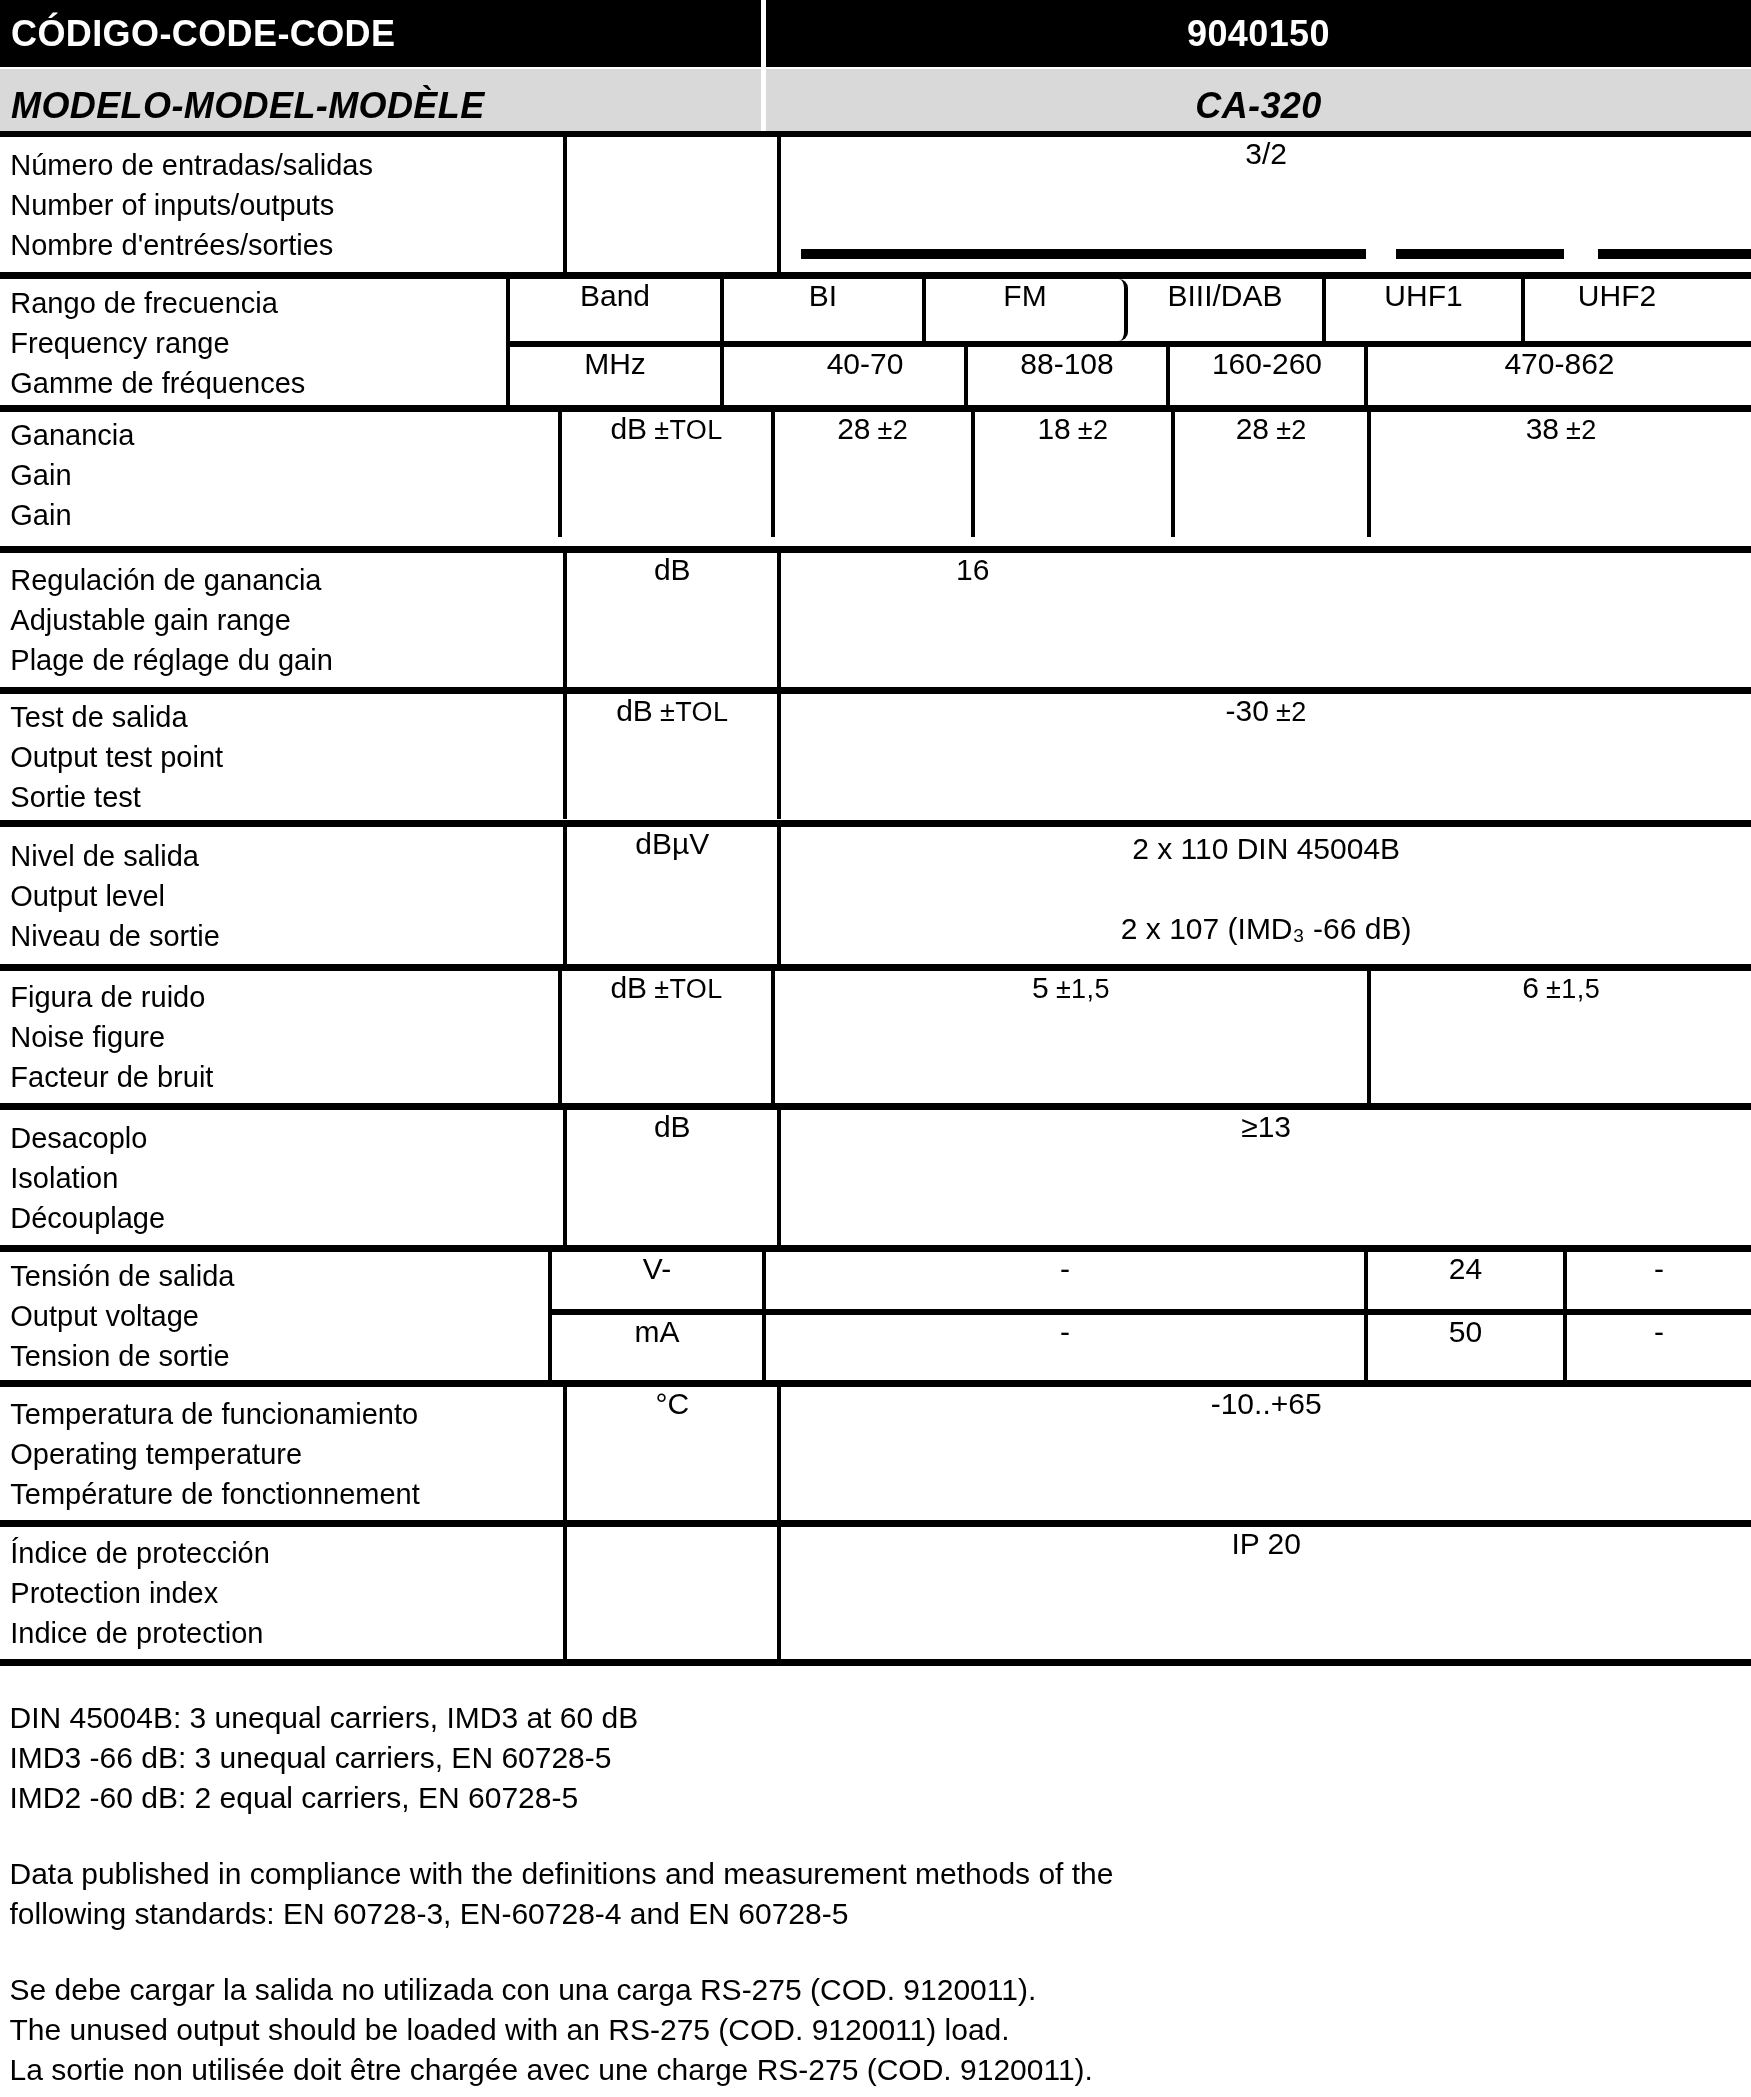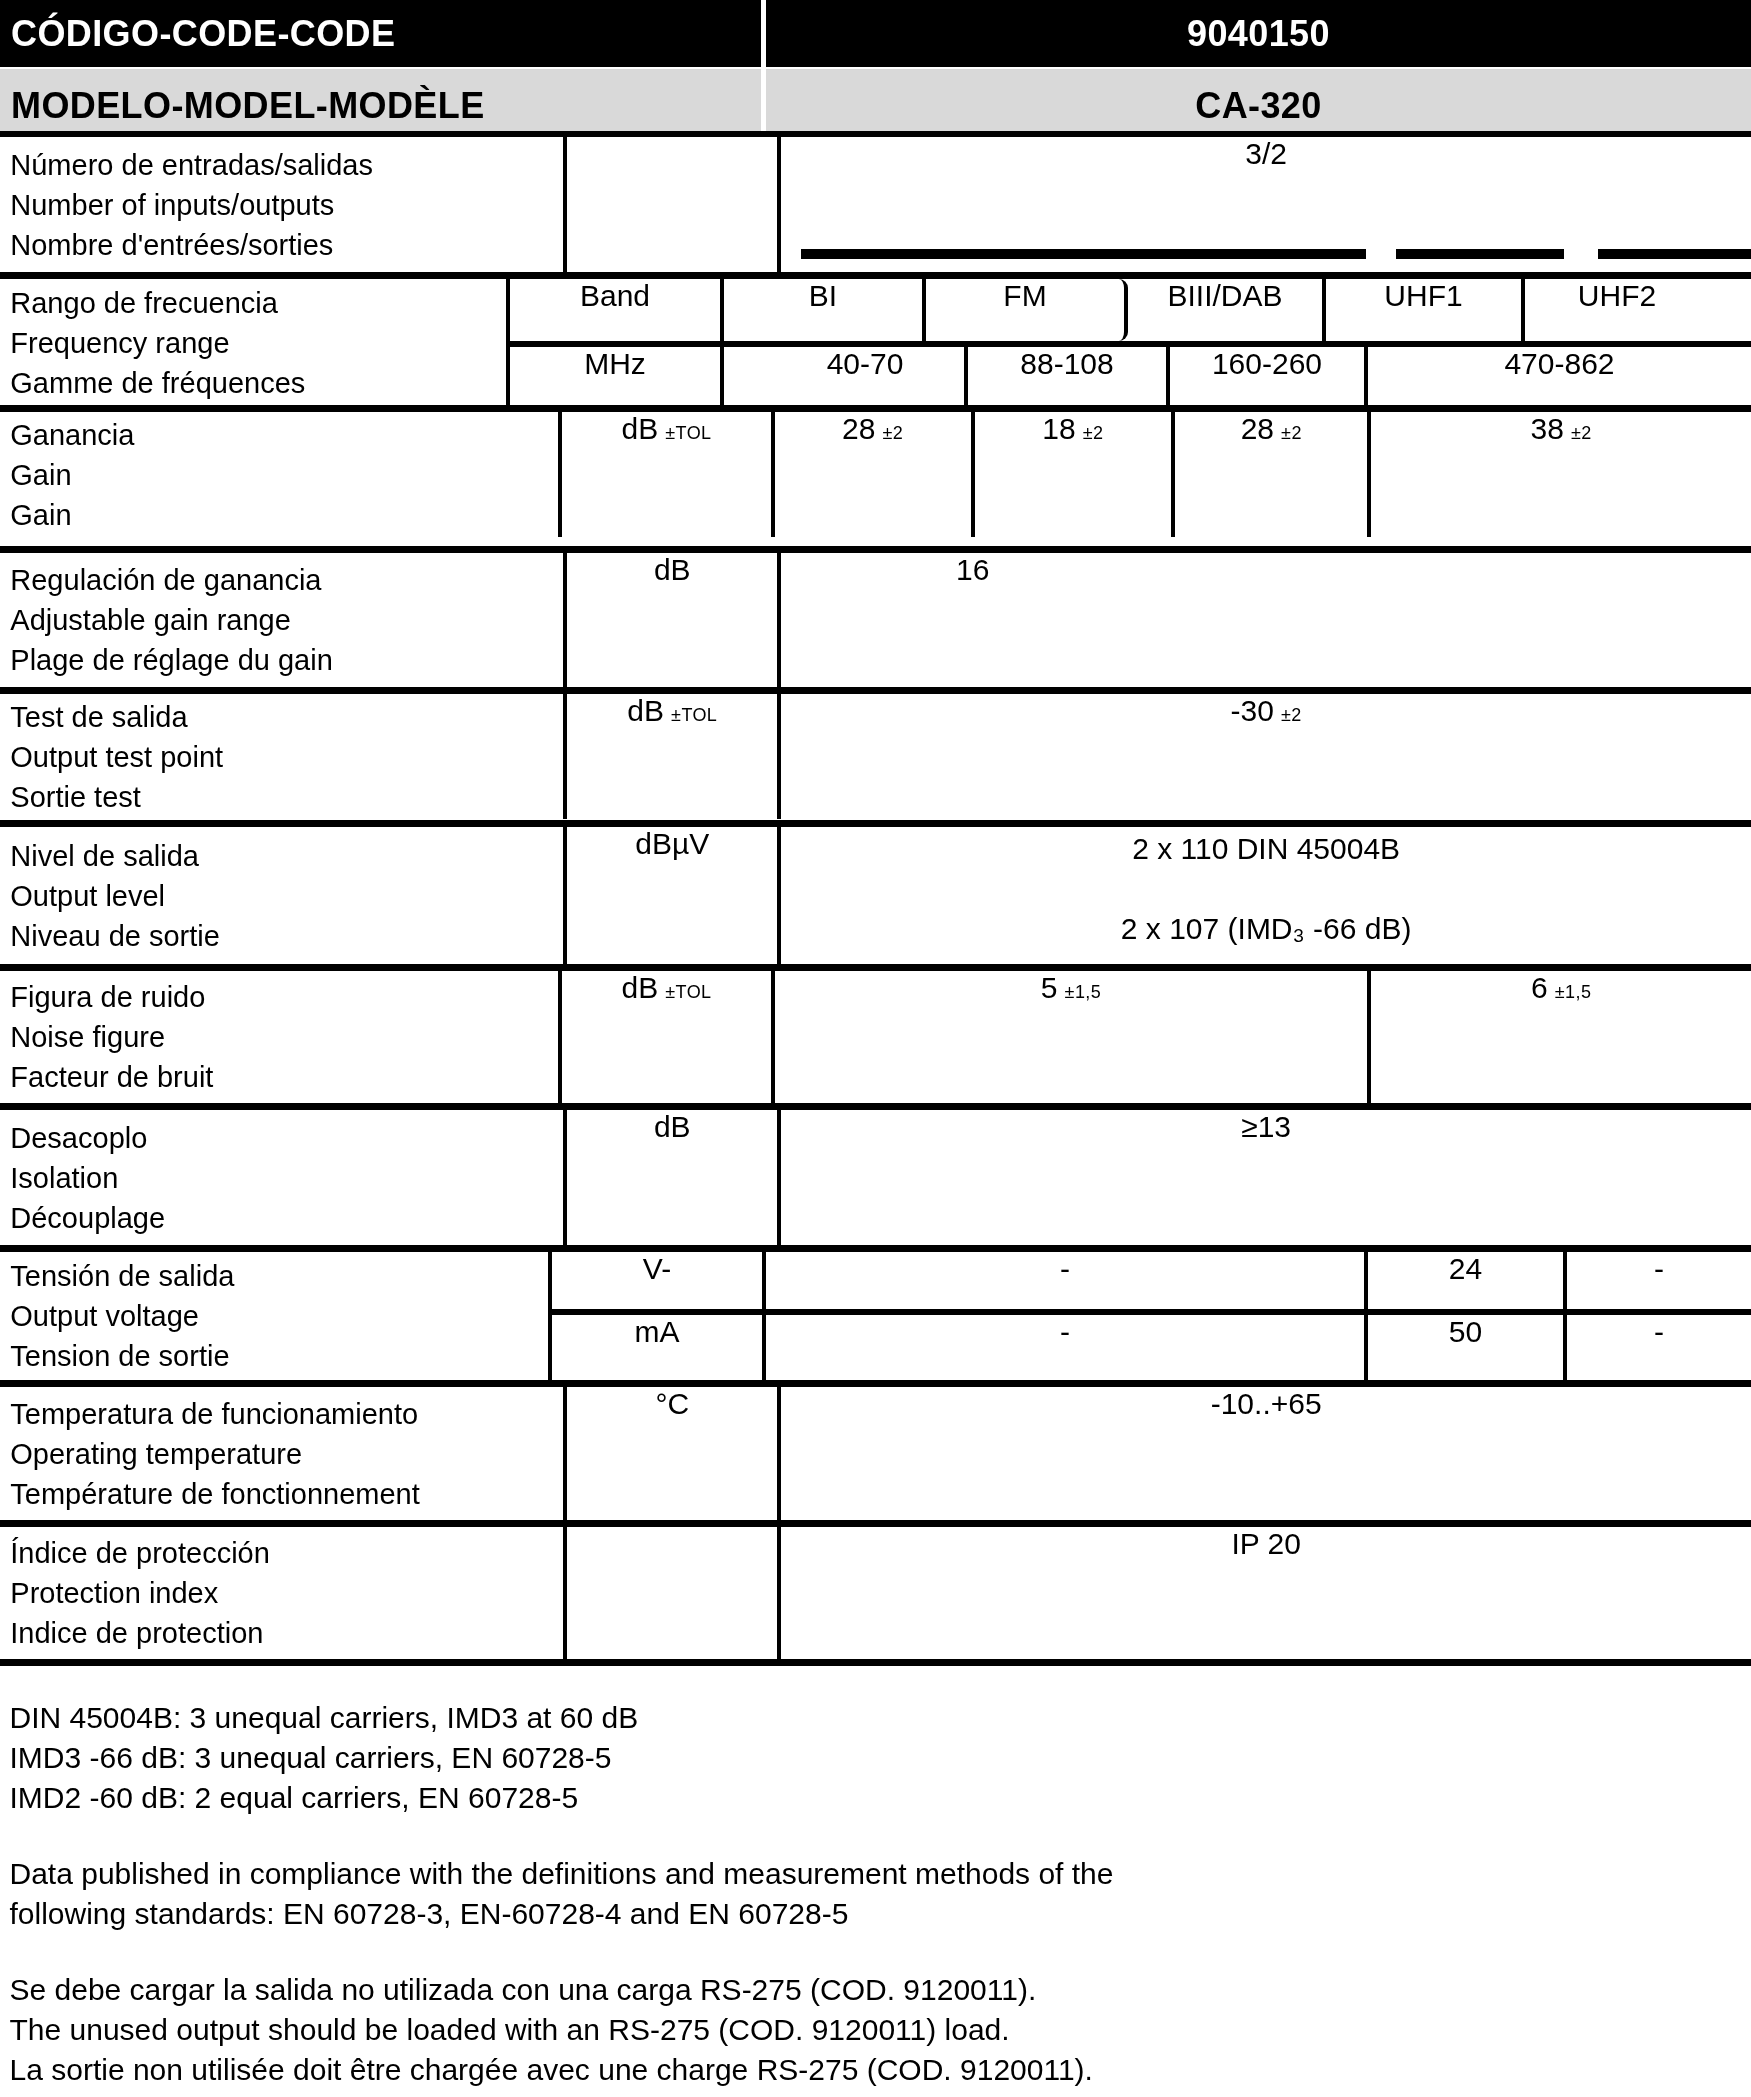--- a/index.html
+++ b/index.html
@@ -27,21 +27,21 @@
   .lab{
     width:553px;border-right:4px solid #000;
     display:flex;flex-direction:column;align-items:flex-start;justify-content:center;
     padding-left:10.3px;font-size:29px;line-height:40px;
   }
   .lab div{white-space:nowrap;}
   .unit{width:214px;border-right:4px solid #000;text-align:center;}
   .vfull{flex:1;}
   .bdr{border-right:4px solid #000;}
   .vwrap{display:flex;align-items:baseline;}
-  .tol{font-size:18px;margin-left:7.1px;letter-spacing:0.4px;}
+  .tol{font-size:27px;margin-left:7.1px;letter-spacing:0.4px;}
   .dcol{display:flex;flex-direction:column;flex:1;}
   .sub{display:flex;box-sizing:border-box;}
   .sub2{border-top:6.3px solid #000;}
   .mlines{display:flex;flex-direction:column;align-items:center;line-height:44px;gap:36px;}
   .iobars{position:relative;}
   .gbar{position:absolute;height:10.3px;background:#000;bottom:12.7px;}
   
   #footer{position:absolute;left:0;top:1666px;width:1734px;padding-left:9.5px;
           font-size:30px;line-height:40px;padding-top:32px;}
   #footer .para{margin-bottom:36px;}
@@ -54,21 +54,21 @@
 
   <div class="hdr hdr-black" style="top:0;height:67px;">
     <div class="hcell hleft">
       <span class="htext">CÓDIGO-CODE-CODE</span>
     </div>
     <div class="hcell hright">
       <span class="htext">9040150</span>
     </div>
   </div>
 
-  <div class="hdr hdr-gray" style="top:69px;height:74px;">
+  <div class="hdr hdr-gray" style="top:69px;height:74px;font-style:italic;">
     <div class="hcell hleft">
       <span class="htext">MODELO-MODEL-MODÈLE</span>
     </div>
     <div class="hcell hright">
       <span class="htext">CA-320</span>
     </div>
   </div>
 
   <div class="trow" style="top:131px;height:141px;border-top-width:6.3px;">
     <div class="lab">

